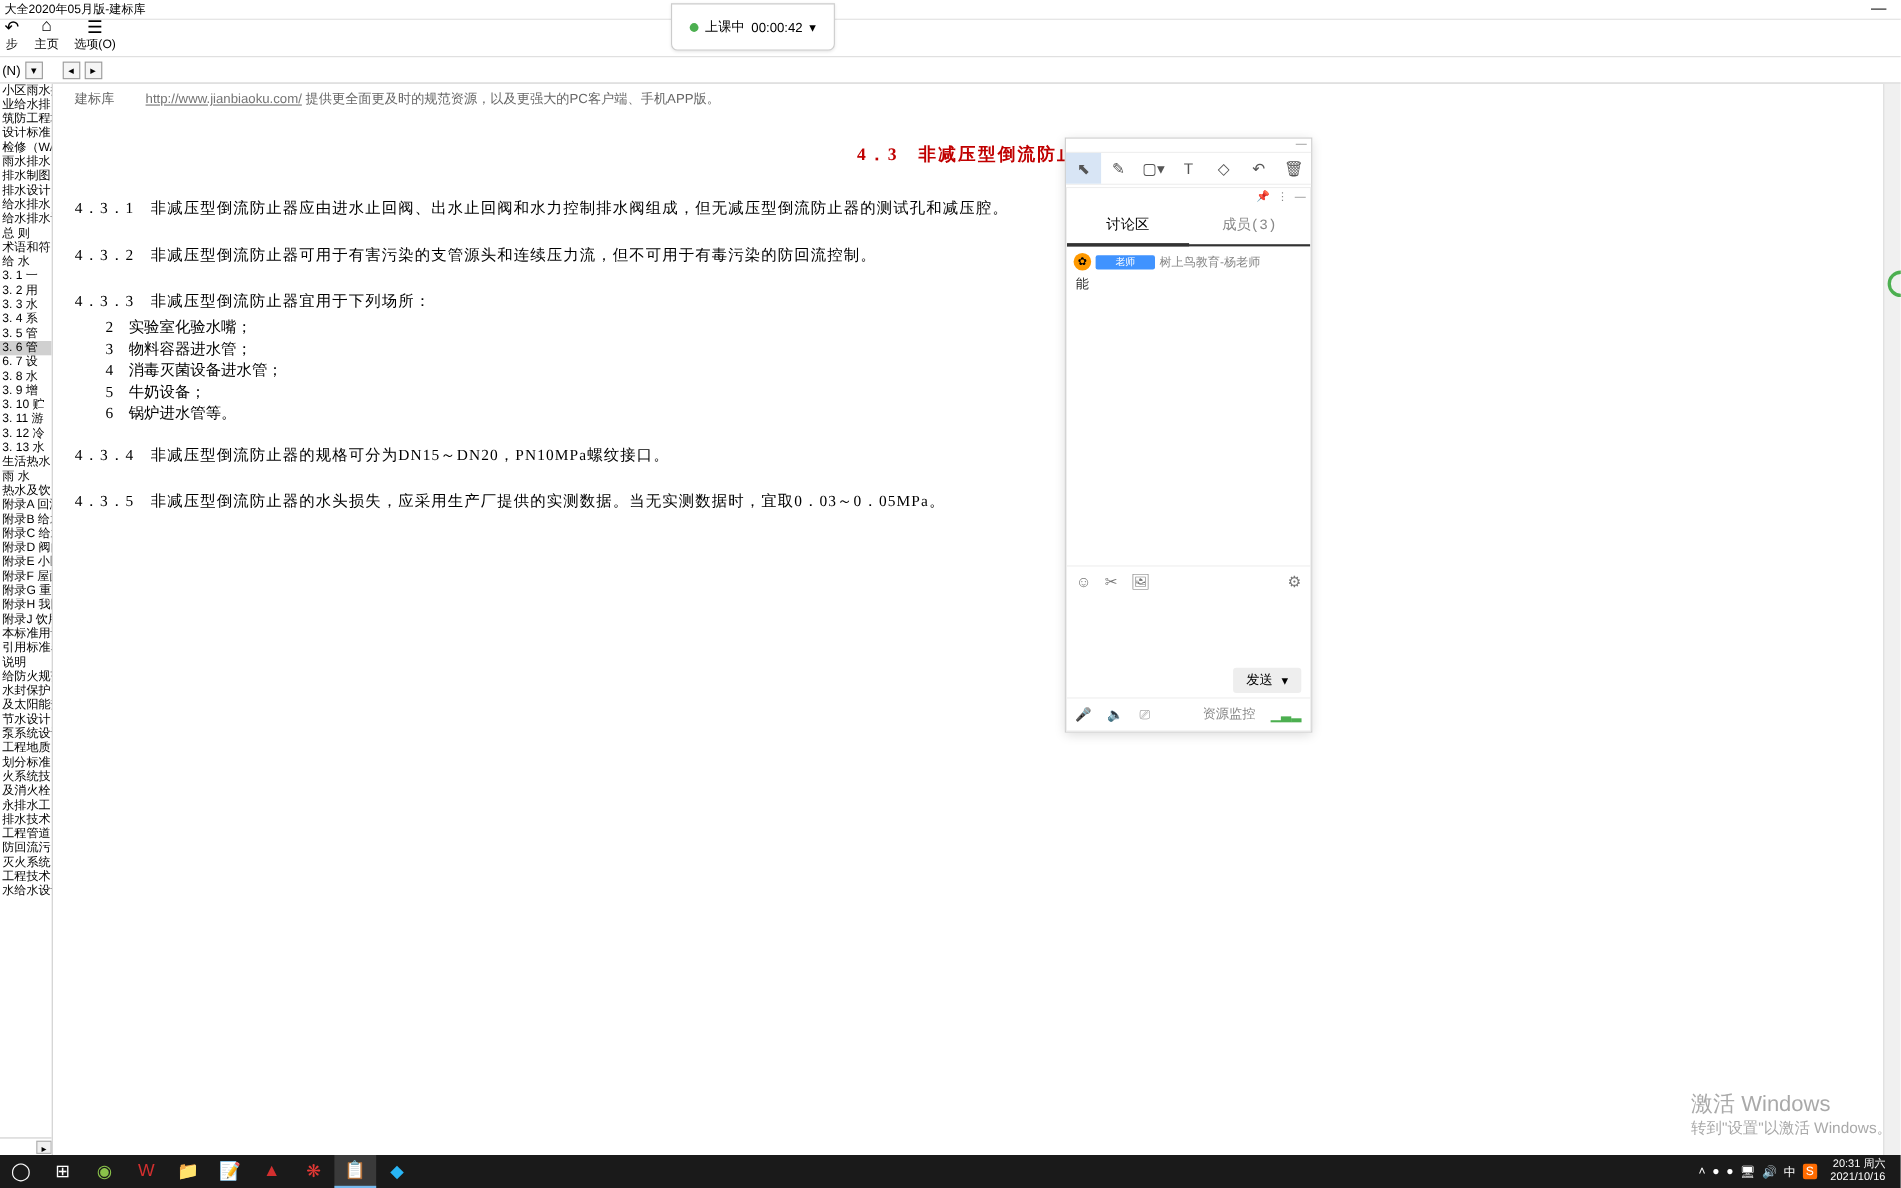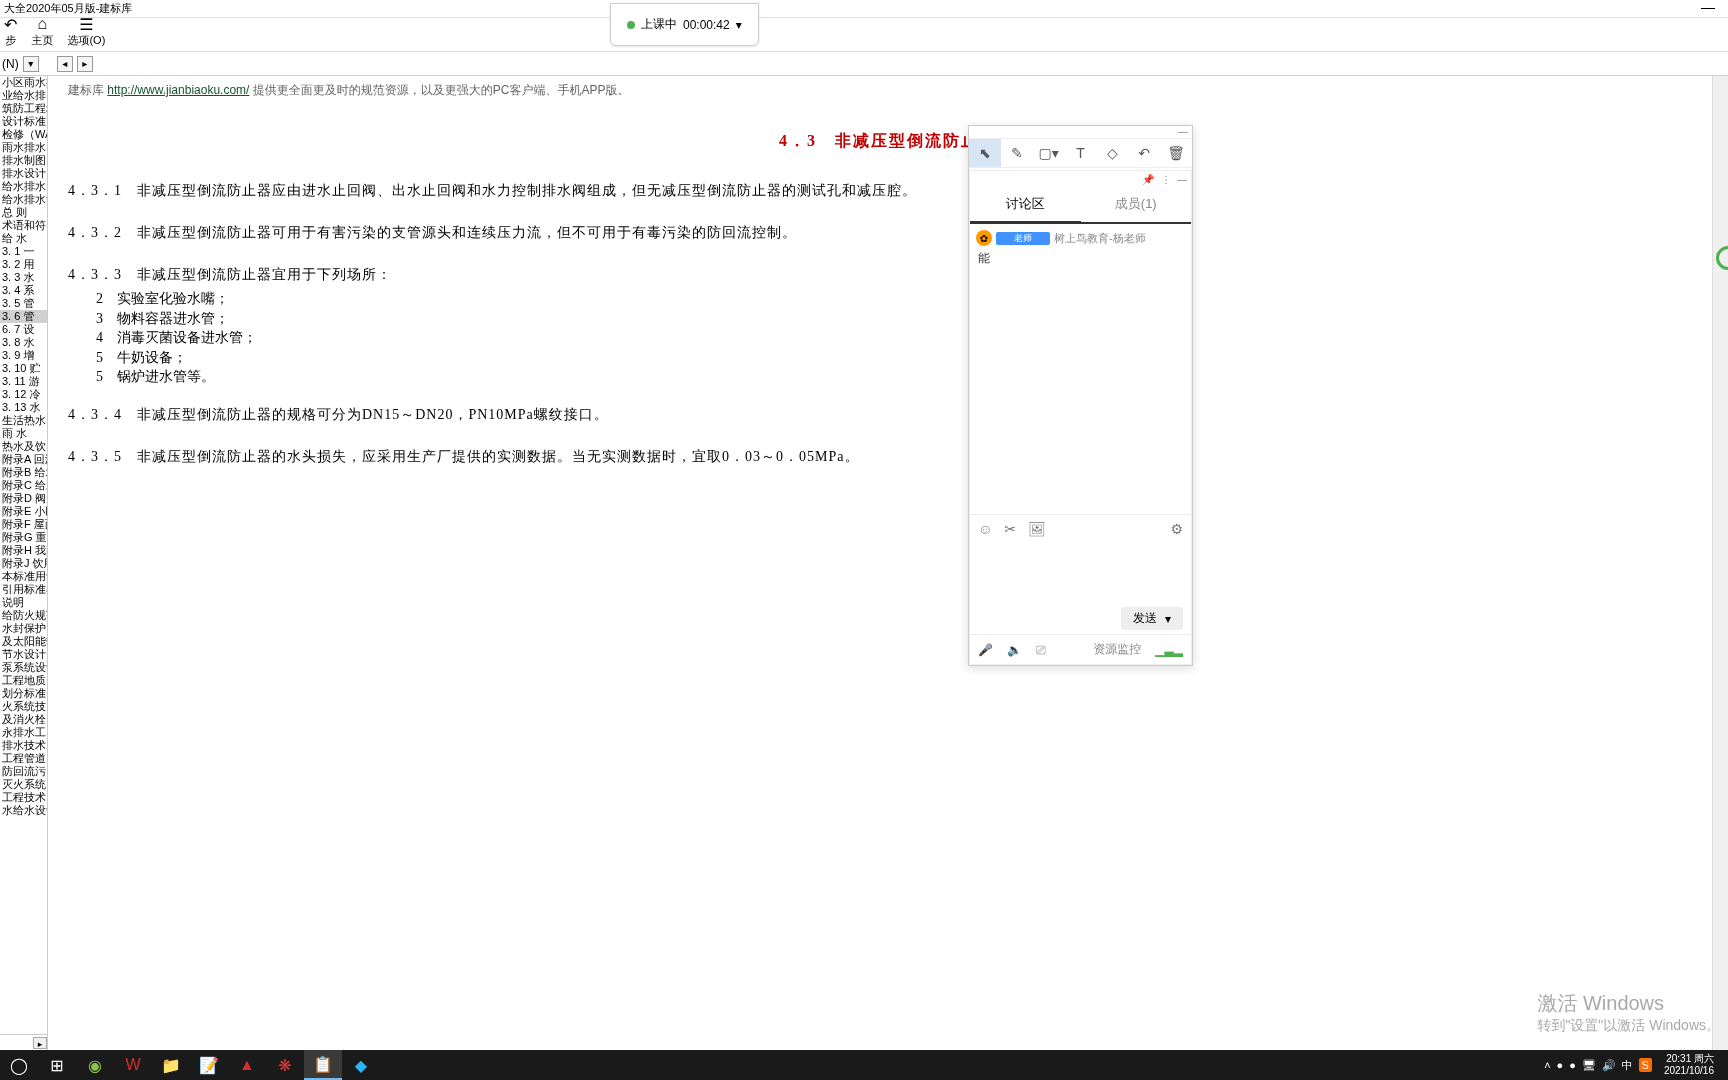--- a/index.html
+++ b/index.html
@@ -157,21 +157,21 @@
       width: 16px;
       background: #f0f0f0;
       border-left: 1px solid #ddd;
     }
     
     .source-line {
       padding: 6px 20px;
       font-size: 12px;
       color: #666;
     }
-    .source-line a { color: #14532d; text-decoration: underline; }
+    .source-line a { color: #737373; text-decoration: underline; margin-left: 25px; }
     
     .doc-body {
       padding: 20px 20px;
       font-family: SimSun, serif;
       font-size: 14px;
       line-height: 2;
     }
     .doc-heading {
       text-align: center;
       color: #c00000;
@@ -236,20 +236,21 @@
       justify-content: flex-end;
       align-items: center;
       gap: 6px;
       padding: 0 4px;
       font-size: 10px;
       color: #888;
     }
     .chat-tabs {
       display: flex;
       border-bottom: 2px solid #333;
+      font-family: Liberation Mono, monospace;
     }
     .chat-tab {
       flex: 1;
       text-align: center;
       padding: 8px 0;
       font-size: 13px;
       font-weight: 500;
     }
     .chat-tab:first-child {
       border-bottom: 3px solid #333;
@@ -502,21 +503,21 @@
     <div class="doc-body">
       <div class="doc-heading">4．3　非减压型倒流防止器</div>
       <div class="para">4．3．1　非减压型倒流防止器应由进水止回阀、出水止回阀和水力控制排水阀组成，但无减压型倒流防止器的测试孔和减压腔。</div>
       <div class="para">4．3．2　非减压型倒流防止器可用于有害污染的支管源头和连续压力流，但不可用于有毒污染的防回流控制。</div>
       <div class="para" style="margin-bottom:0">4．3．3　非减压型倒流防止器宜用于下列场所：</div>
       <div id="sublist">
           <div class="sub-item">2　实验室化验水嘴；</div>
           <div class="sub-item">3　物料容器进水管；</div>
           <div class="sub-item">4　消毒灭菌设备进水管；</div>
           <div class="sub-item">5　牛奶设备；</div>
-          <div class="sub-item">5　锅炉进水管等。</div>
+          <div class="sub-item">6　锅炉进水管等。</div>
         </div>
       <div style="height:14px"></div>
       <div class="para">4．3．4　非减压型倒流防止器的规格可分为DN15～DN20，PN10MPa螺纹接口。</div>
       <div class="para">4．3．5　非减压型倒流防止器的水头损失，应采用生产厂提供的实测数据。当无实测数据时，宜取0．03～0．05MPa。</div>
     </div>
 
     <div class="content-scroll"></div>
   </div>
 </div>
 
@@ -535,21 +536,21 @@
   </div>
 
   <div class="chat-panel">
     <div class="chat-header">
       <span>📌</span>
       <span>⋮</span>
       <span>—</span>
     </div>
     <div class="chat-tabs">
       <div class="chat-tab">讨论区</div>
-      <div class="chat-tab">成员(1)</div>
+      <div class="chat-tab">成员(3)</div>
     </div>
     <div class="chat-messages">
       <div class="chat-msg">
         <span class="chat-avatar">✿</span>
         <span class="chat-badge">老师</span>
         <span class="chat-name">树上鸟教育-杨老师</span>
       </div>
       <div class="chat-text">能</div>
     </div>
     <div class="chat-input-tools">

